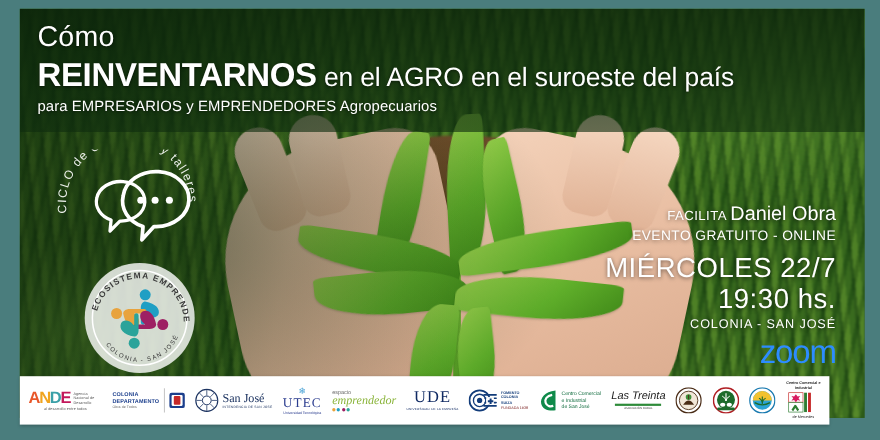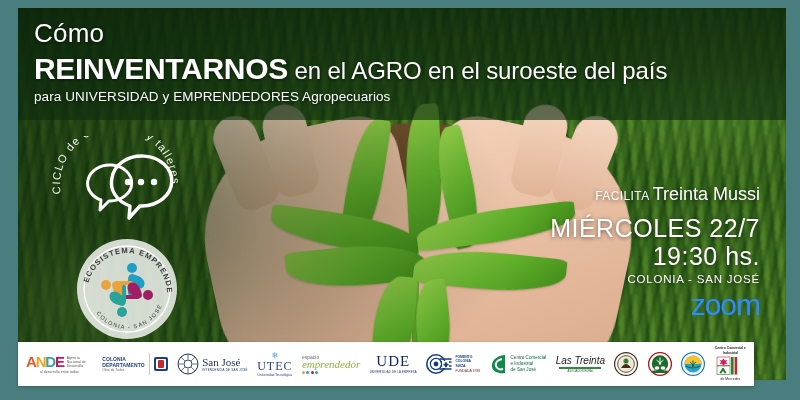--- a/index.html
+++ b/index.html
@@ -138,21 +138,21 @@
     <div class="leaf" style="left:398px;top:272px;width:34px;height:88px;transform:rotate(-6deg);"></div>
 
     <div class="vignette"></div>
     <div class="topband"></div>
 
     <div class="headline">
       <div class="h-como">Cómo</div>
       <div class="h-main">
         <span class="h-rein">REINVENTARNOS</span><span class="h-rest"> en el AGRO en el suroeste del país</span>
       </div>
-      <div class="h-sub">para UNIVERSIDAD y EMPRENDEDORES Agropecuarios</div>
+      <div class="h-sub">para EMPRESARIOS y EMPRENDEDORES Agropecuarios</div>
     </div>
 
     <div class="ciclo">
       <svg width="140" height="110" viewBox="0 0 140 110" aria-hidden="true">
         <defs>
           <path id="arcpath" d="M 16,70 A 56,56 0 1 1 122,64"></path>
         </defs>
         <text font-family="Liberation Sans, sans-serif" font-size="11" fill="#ffffff" opacity="0.92" letter-spacing="1.2">
           <textPath href="#arcpath" startOffset="6%">CICLO de CHARLAS y talleres</textPath>
         </text>
@@ -194,22 +194,23 @@
         <g fill="#2aa39a">
           <circle cx="47" cy="75" r="5"></circle>
           <path d="M47,69 c-10,-2 -14,-7 -12,-12 c2,-4 8,-3 11,1 l1,1 l0,-9 c0,-3 4,-3 4,0 l0,13 c0,4 -2,6 -4,6 z"></path>
         </g>
       </svg>
     </div>
 
     <div class="info">
       <div class="facilita">
         <span>FACILITA</span>
-        <span class="nm">Treinta Mussi</span>
-      </div>
+        <span class="nm">Daniel Obra</span>
+      </div>
+      <div class="gratuito">EVENTO GRATUITO - ONLINE</div>
       <div class="fecha">MIÉRCOLES 22/7</div>
       <div class="hora">19:30 hs.</div>
       <div class="ciudad">COLONIA - SAN JOSÉ</div>
       <div class="zoomwm">zoom</div>
     </div>
   </div>
 
   <div class="sponsors">
 
     <div class="sp">

